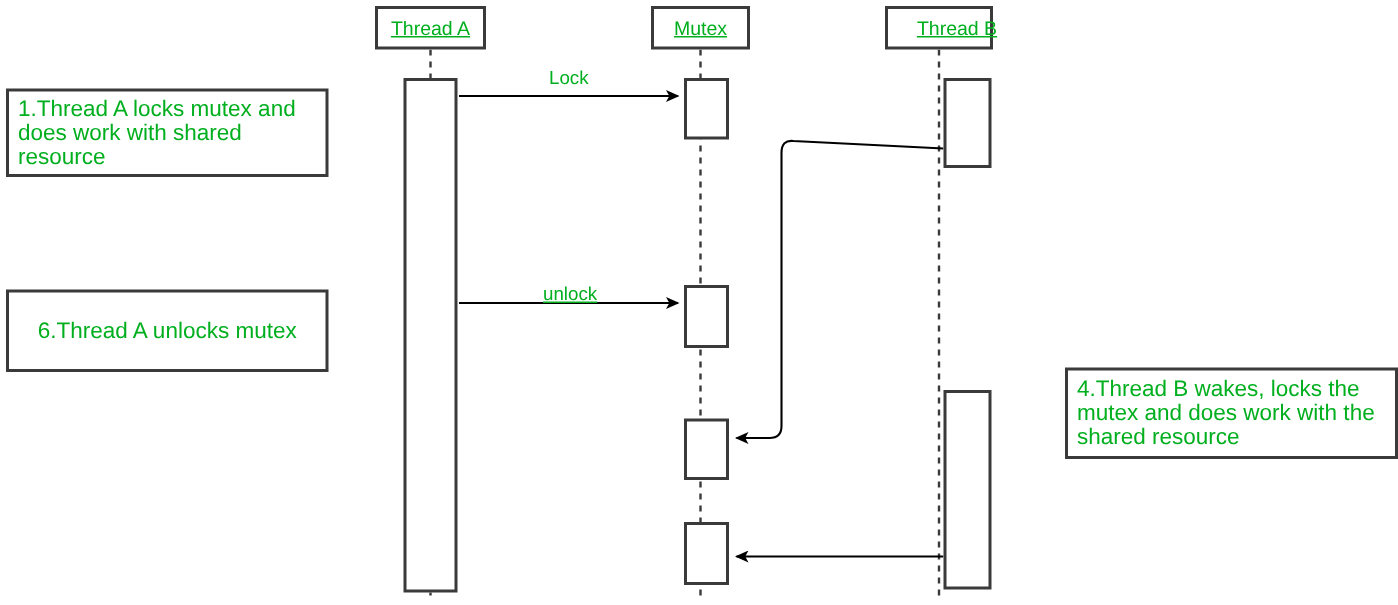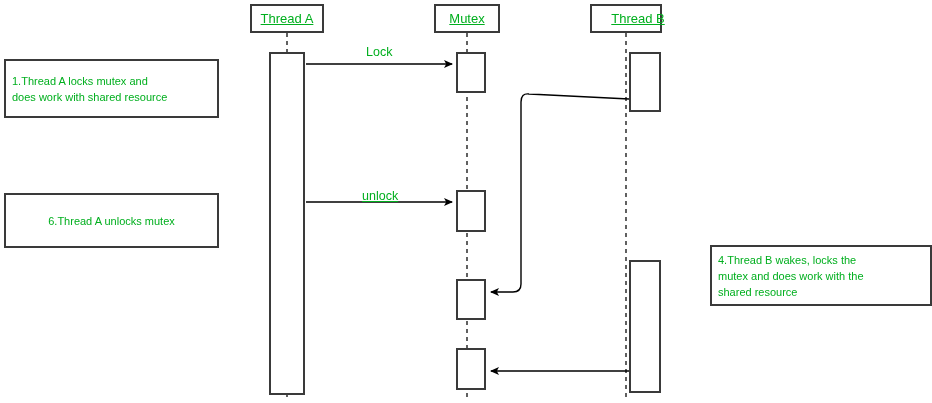--- a/index.html
+++ b/index.html
@@ -44,21 +44,21 @@
     box-sizing: border-box;
     border: 2px solid #3a3a3a;
     background: #ffffff;
     display: flex;
     align-items: center;
   }
   .note-box.left-text { justify-content: flex-start; }
   .note-box.center-text { justify-content: center; }
   .note-text {
     color: #00af1e;
-    font-size: 11px;
+    font-size: 15px;
     line-height: 16px;
     white-space: pre-line;
   }
   .note-box.left-text .note-text { padding-left: 6px; text-align: left; }
   .note-box.center-text .note-text { text-align: center; }
   
   .activation {
     position: absolute;
     box-sizing: border-box;
     border: 2px solid #3a3a3a;

